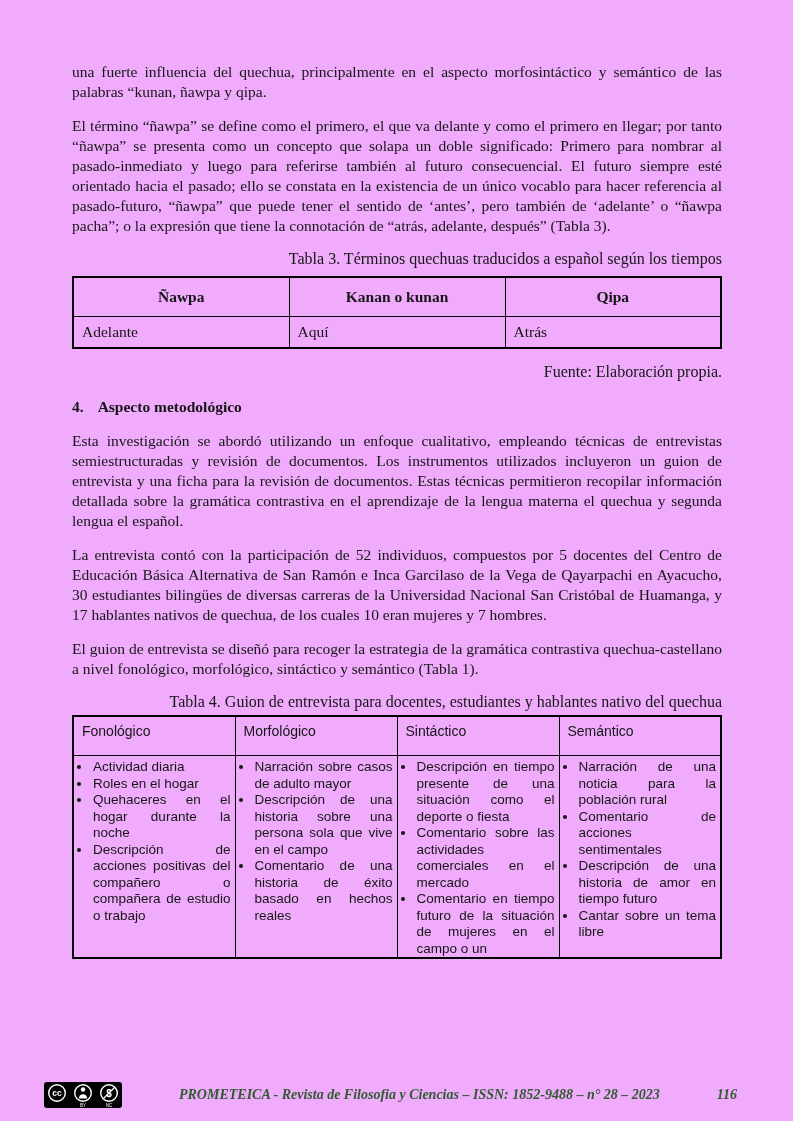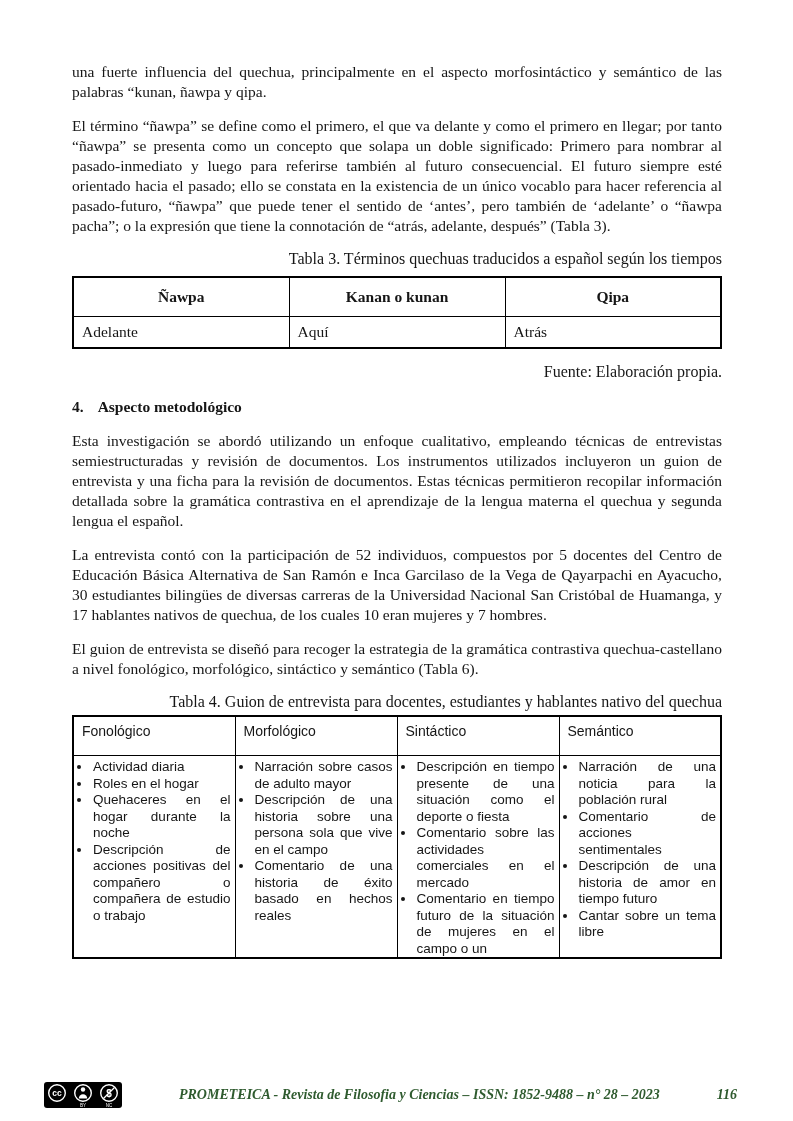--- a/index.html
+++ b/index.html
@@ -1,20 +1,20 @@
 <!DOCTYPE html>
 <html style="--footer-accent: #2f5b2f;"><head>
 <meta charset="utf-8">
 <style>
   html,body{margin:0;padding:0;background:#e8e8e8;}
   .page{
     position:relative;
     width:793px;height:1121px;
     margin:0 auto;
-    background:#ffffff;
+    background:#f0abfc;
     font-family:"Liberation Serif", serif;
     color:#161616;
     box-sizing:border-box;
     padding:62px 71px 0 72px;
     overflow:hidden;
   }
   p.body-text{
     font-size:15.5px;
     line-height:20px;
     text-align:justify;
@@ -145,21 +145,21 @@
   </table>
 
   <div class="caption source">Fuente: Elaboración propia.</div>
 
   <h2 class="heading">
     <span class="h-num">4.</span><span>Aspecto metodológico</span>
   </h2>
 
   <p class="body-text">Esta investigación se abordó utilizando un enfoque cualitativo, empleando técnicas de entrevistas semiestructuradas y revisión de documentos. Los instrumentos utilizados incluyeron un guion de entrevista y una ficha para la revisión de documentos. Estas técnicas permitieron recopilar información detallada sobre la gramática contrastiva en el aprendizaje de la lengua materna el quechua y segunda lengua el español.</p>
   <p class="body-text">La entrevista contó con la participación de 52 individuos, compuestos por 5 docentes del Centro de Educación Básica Alternativa de San Ramón e Inca Garcilaso de la Vega de Qayarpachi en Ayacucho, 30 estudiantes bilingües de diversas carreras de la Universidad Nacional San Cristóbal de Huamanga, y 17 hablantes nativos de quechua, de los cuales 10 eran mujeres y 7 hombres.</p>
-  <p class="body-text">El guion de entrevista se diseñó para recoger la estrategia de la gramática contrastiva quechua-castellano a nivel fonológico, morfológico, sintáctico y semántico (Tabla 6).</p>
+  <p class="body-text">El guion de entrevista se diseñó para recoger la estrategia de la gramática contrastiva quechua-castellano a nivel fonológico, morfológico, sintáctico y semántico (Tabla 1).</p>
 
   <div class="caption t4cap">Tabla 4. Guion de entrevista para docentes, estudiantes y hablantes nativo del quechua</div>
 
   <table class="t4">
     <thead>
       <tr>
         <th>Fonológico</th>
         <th>Morfológico</th>
         <th>Sintáctico</th>
         <th>Semántico</th>

